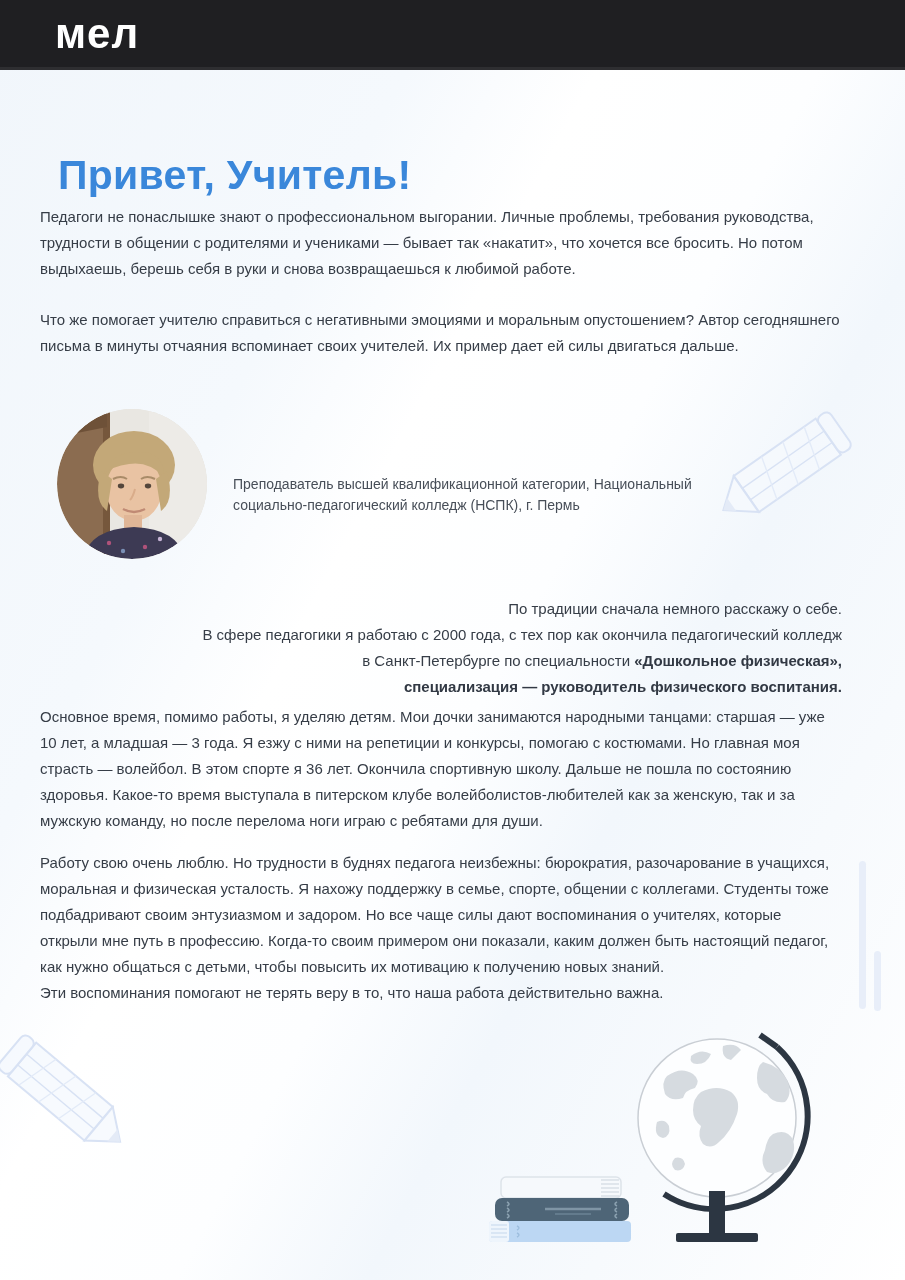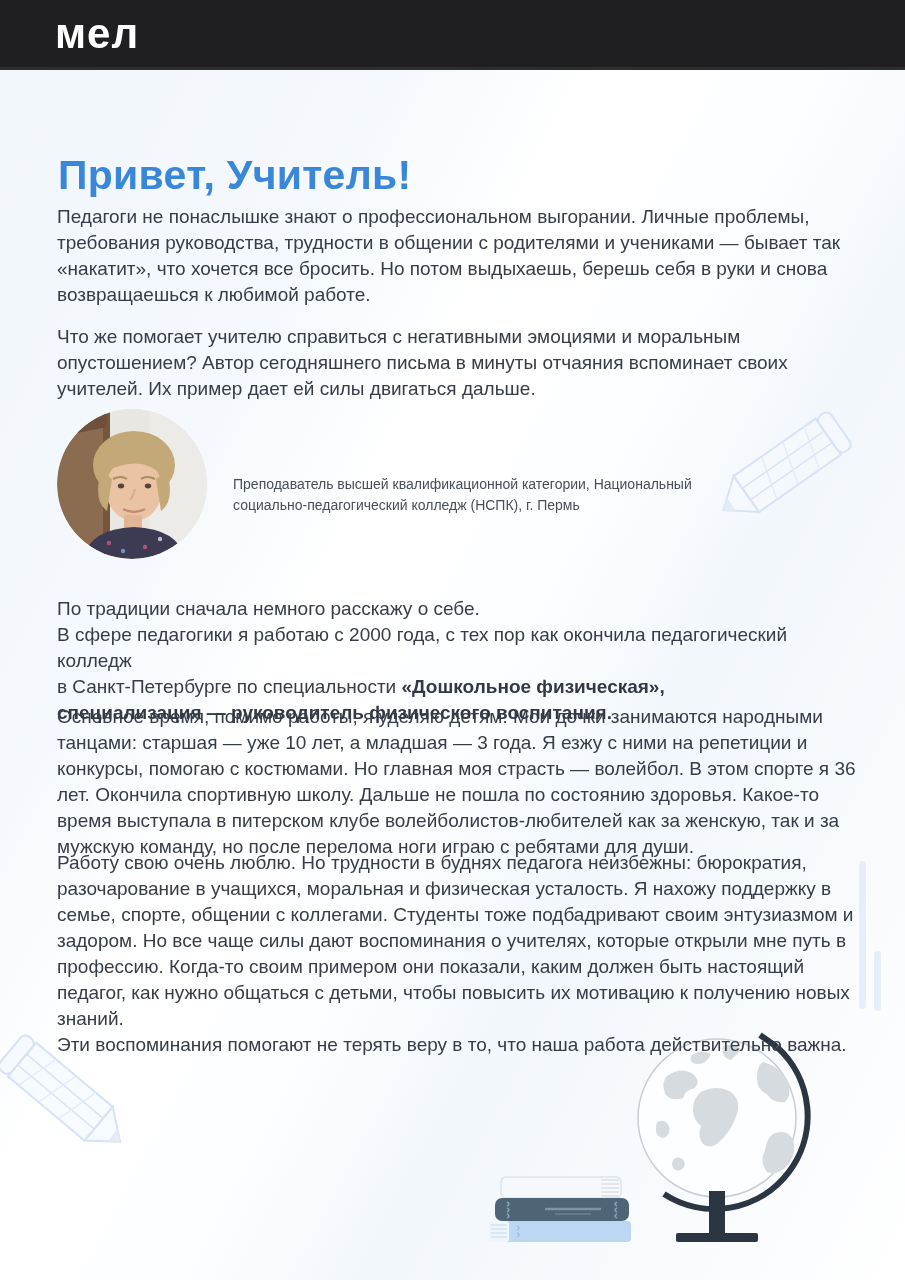--- a/index.html
+++ b/index.html
@@ -23,27 +23,27 @@
     position:absolute; left:55px; top:0; height:49px; line-height:67px;
     color:#ffffff; font-size:42px; font-weight:800; letter-spacing:1px;
   }
 
   
   .title{
     position:absolute; left:58px; top:132px; z-index:2;
     color:#3a87da; font-size:41px; font-weight:700; letter-spacing:.3px;margin-top:20px;
   }
   .para{
-    position:absolute; left:57px; width:802px; z-index:2;
-    color:#363d47; font-size:19px; line-height:26px; font-weight:400;
+    position:absolute; left:40px; width:802px; z-index:2;
+    color:#363d47; font-size:15px; line-height:26px; font-weight:400;
   }
   .para b, .para strong{ color:#323944; font-weight:700; }
   .p1{ top:204px; }
-  .p2{ top:307px;margin-top:17px; }
-  .p3{ top:596px; }
+  .p2{ top:307px; }
+  .p3{ top:596px;text-align:right; }
   .p4{ top:704px; }
   .p5{ top:850px; }
 
   
   .avatar{
     position:absolute; left:57px; top:409px; width:150px; height:150px;
     border-radius:50%; overflow:hidden; z-index:2; background:#e7e5e0;
   }
   .avatar svg{ display:block; }
   .author-name{

